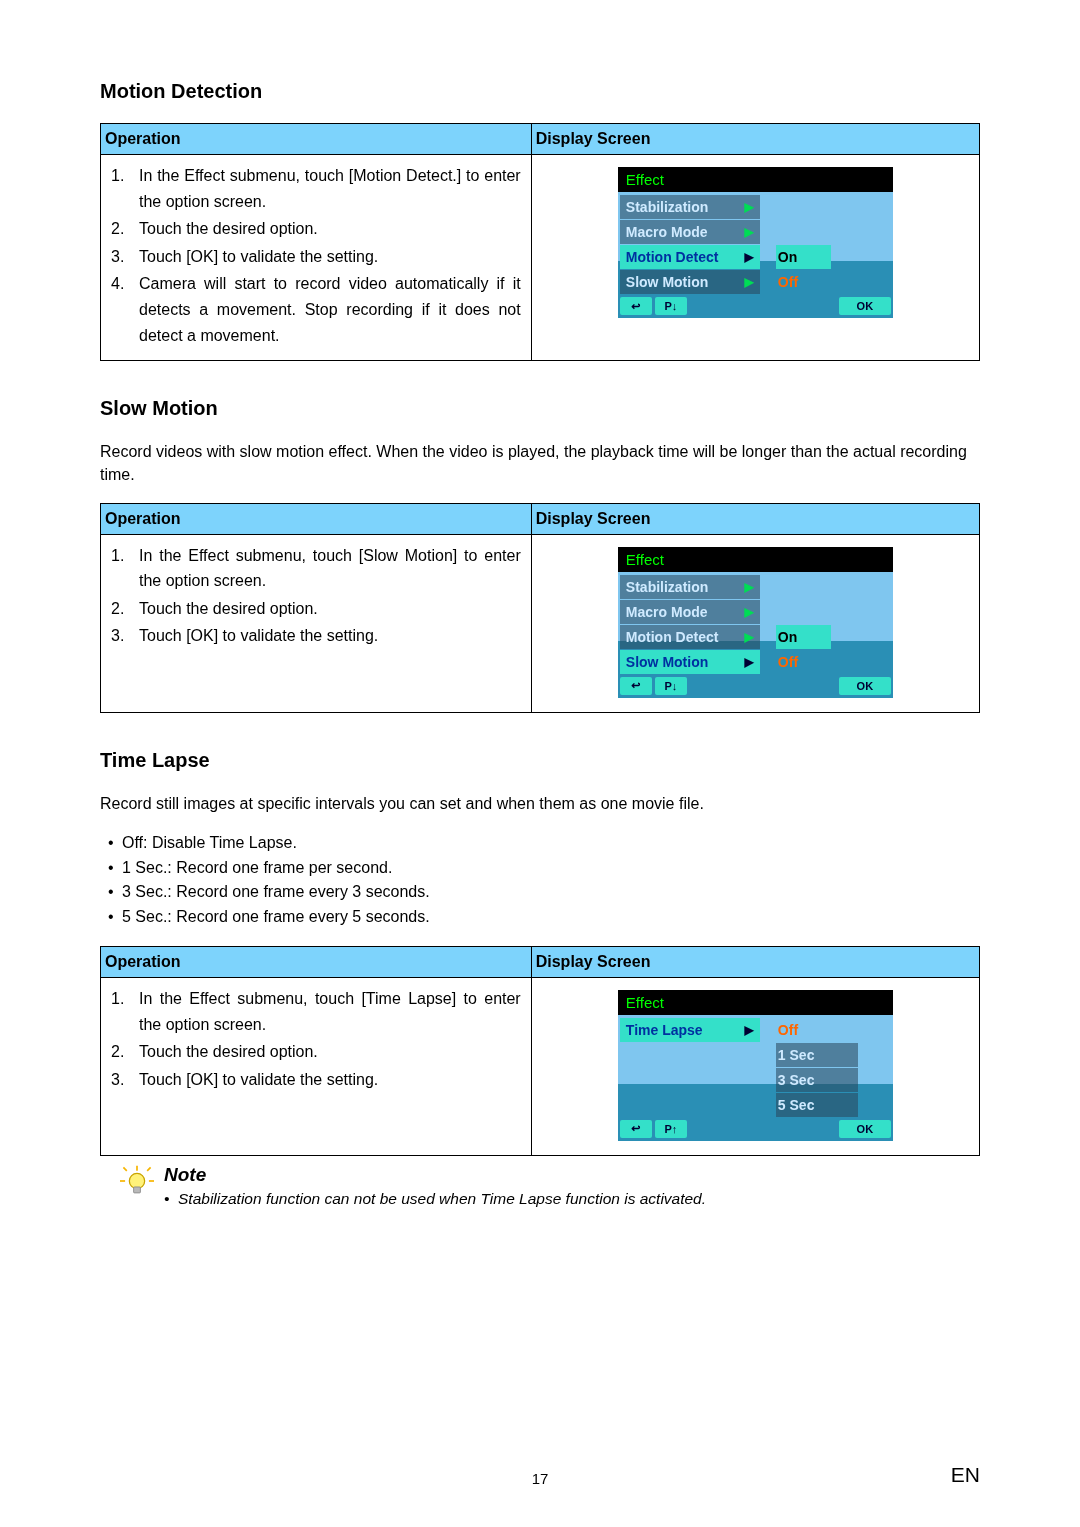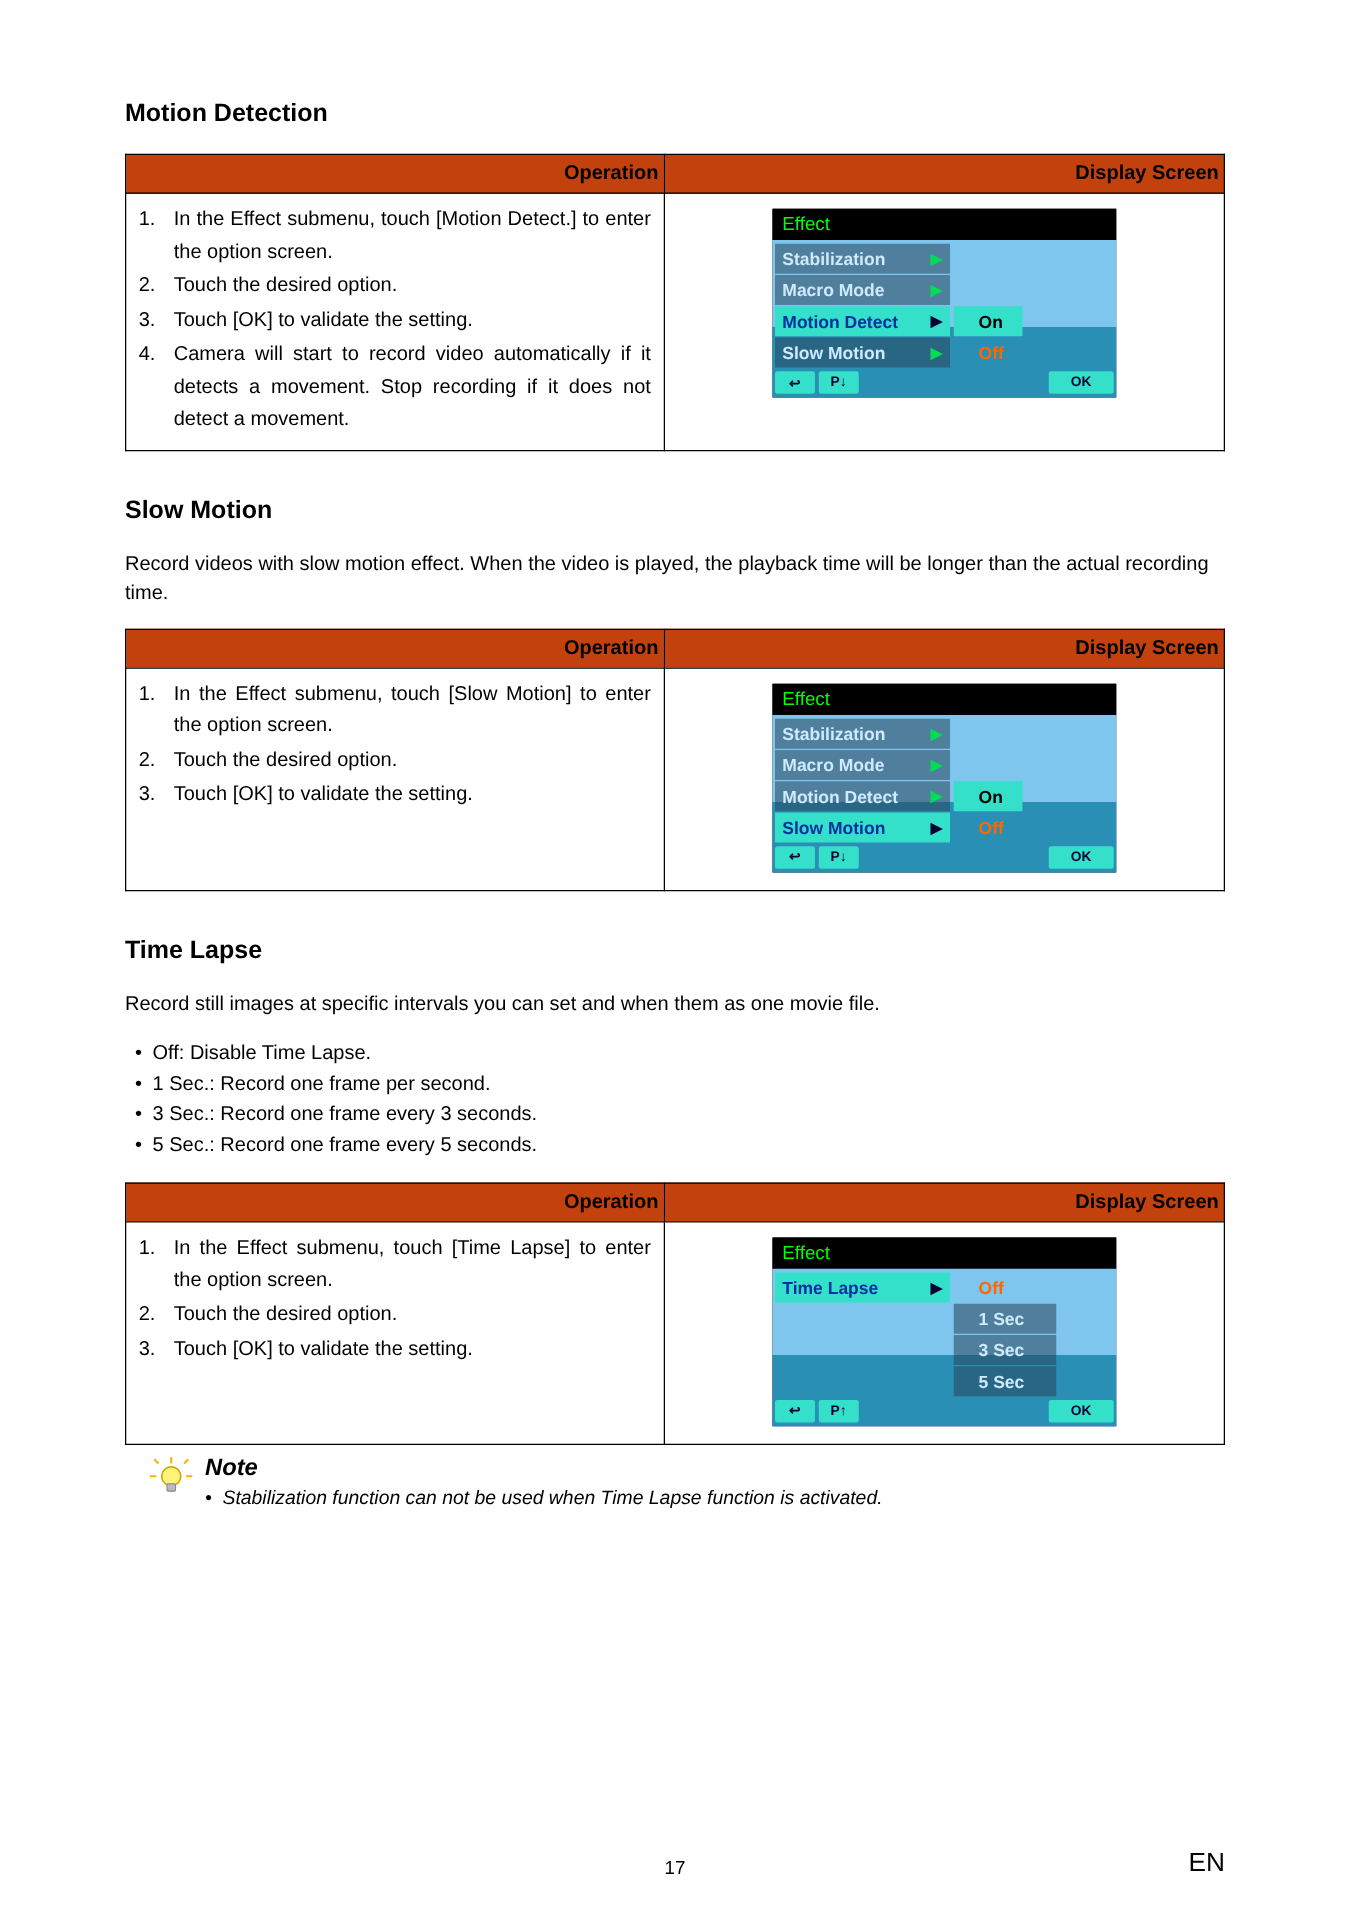--- a/index.html
+++ b/index.html
@@ -43,23 +43,23 @@
   table.op-table {
     width: 100%;
     border-collapse: collapse;
     margin-bottom: 36px;
   }
   table.op-table th, table.op-table td {
     border: 1px solid #000;
     vertical-align: top;
   }
   table.op-table th {
-    background: #c2410c;
+    background: #7dd3fc;
     font-weight: bold;
-    text-align: right;
+    text-align: left;
     padding: 6px 4px;
     font-size: 16px;
   }
   table.op-table td {
     padding: 8px 10px 10px 10px;
   }
   .op-col { width: 49%; }
   .ds-col { width: 51%; }
   ol.steps {
     list-style: none;
@@ -120,22 +120,22 @@
     background: #34e0c9;
     color: #0030a0;
   }
   .menu-label .arrow {
     color: #0d5;
     font-size: 12px;
   }
   .menu-label.selected .arrow { color: #003; }
   .menu-value {
     width: 55px;
-    margin-left: 3px;
-    padding: 3px 20px;
+    margin-left: 16px;
+    padding: 3px 2px;
     color: #cfeaff;
     box-sizing: border-box;
     display: flex;
     align-items: center;
   }
   .menu-value.highlight {
     background: #34e0c9;
     color: #000;
   }
   .menu-value.orange { color: #f60; }
@@ -199,21 +199,21 @@
     font-style: italic;
     font-size: 15.5px;
   }
   .note-content .note-bullet::before {
     content: "•";
     display: inline-block;
     width: 14px;
   }
   .page-footer {
     position: absolute;
-    bottom: 24px;
+    bottom: 40px;
     left: 100px;
     right: 100px;
     display: flex;
     justify-content: space-between;
     align-items: flex-end;
   }
   .page-num {
     width: 100%;
     text-align: center;
     font-size: 15px;

